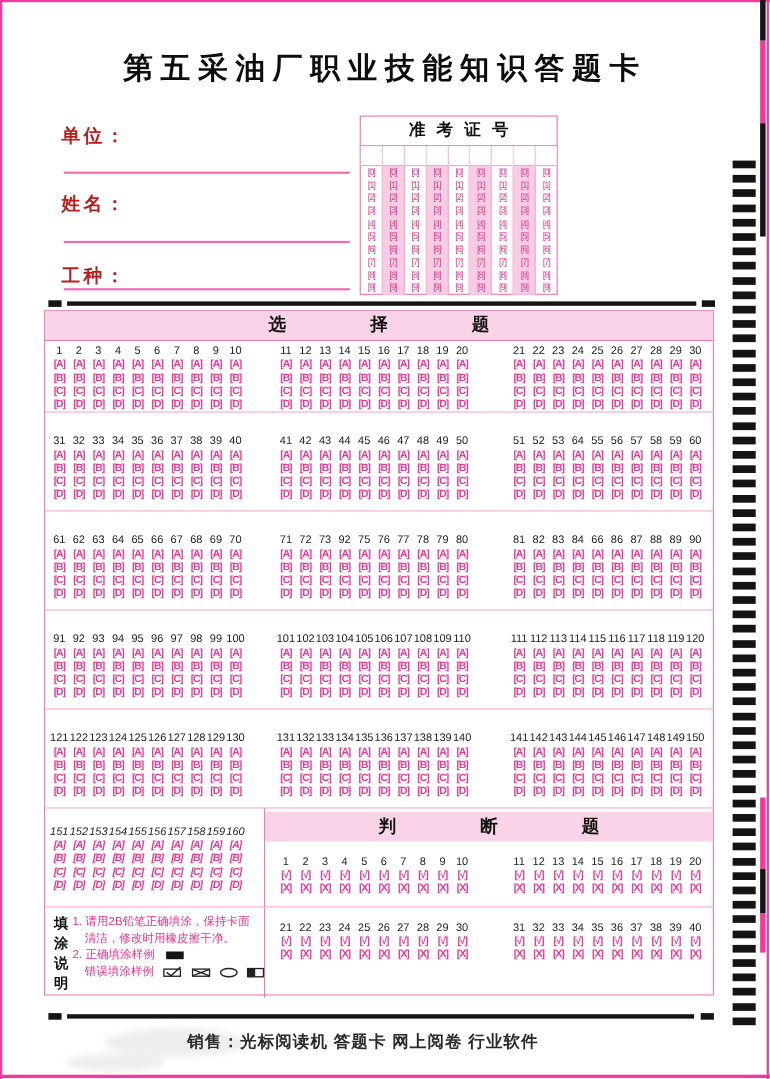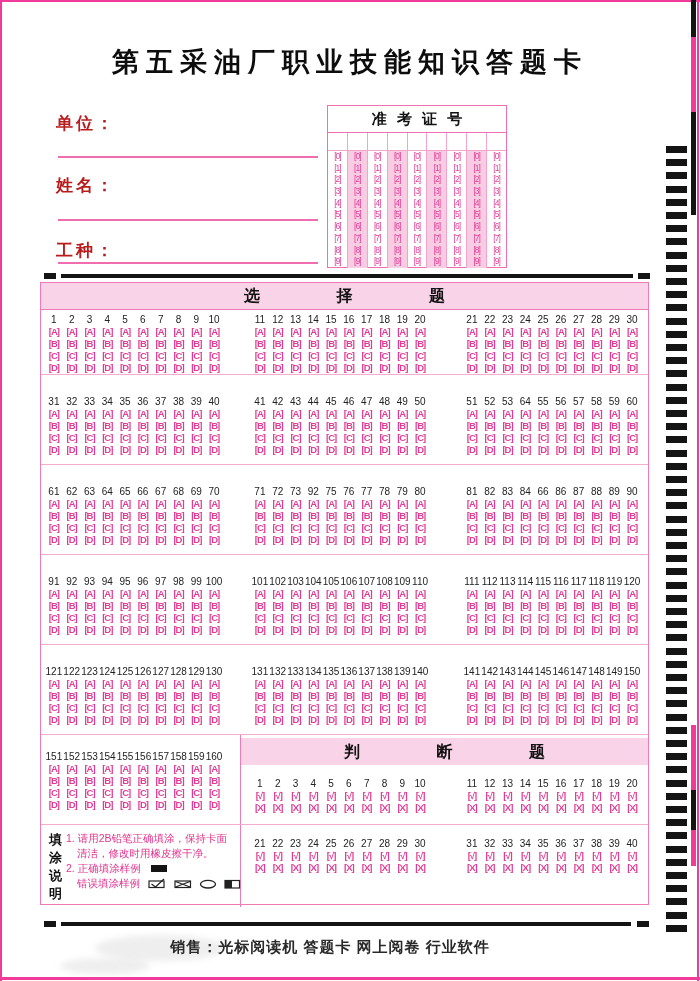--- a/index.html
+++ b/index.html
@@ -55,21 +55,21 @@
   .num-row{display:flex;height:12px;}
   .num{flex:1;text-align:center;font-size:10px;color:#222;}
   .opt-row{display:flex;height:12px;}
   .bub{flex:1;text-align:center;font-size:9.5px;font-weight:600;color:#e03c95;letter-spacing:-1px;}
 
   
   .splitband{position:relative;height:90px;border-bottom:1px solid #f5abd2;box-sizing:border-box;}
   .splitband.last{height:82px;border-bottom:none;}
   .cell-left{position:absolute;left:0;top:0;width:200px;height:100%;
              border-right:1px solid #ee7ab6;box-sizing:border-box;}
-  .cell-left .qgroup{left:4px;top:16px;}
+  .cell-left .qgroup{left:4px;top:16px;font-style:italic;}
   .cell-right{position:absolute;left:200px;top:0;right:0;height:100%;}
   .judge-header{margin-top:3px;height:27px;line-height:27px;background:#f9d3e8;
                 text-align:center;font-size:16px;font-weight:bold;color:#111;word-spacing:72px;}
   .jwrap{position:relative;height:52px;}
   .jwrap .qgroup{top:13px;}
 
   
   .ins-cell{display:flex;padding:6px 2px 0 8px;box-sizing:border-box;}
   .vlabel{width:16px;font-size:13px;font-weight:bold;color:#111;line-height:18px;
           text-align:center;margin-right:4px;}

